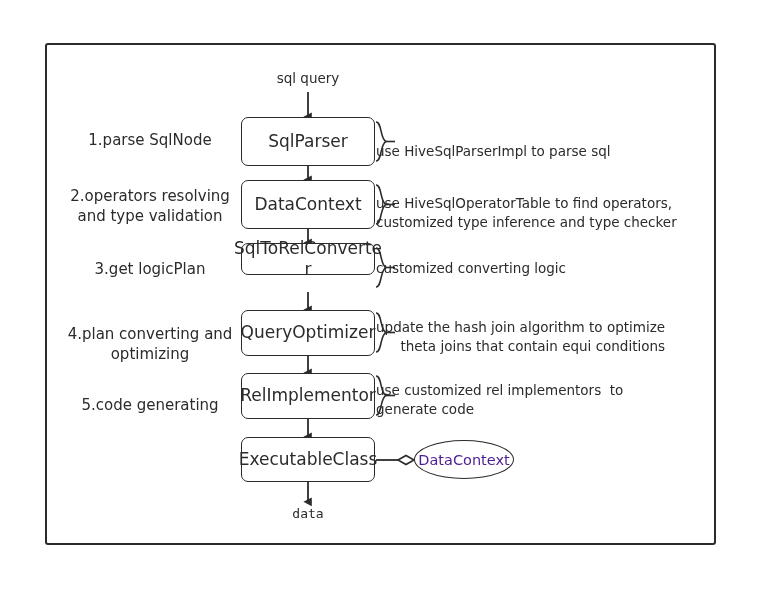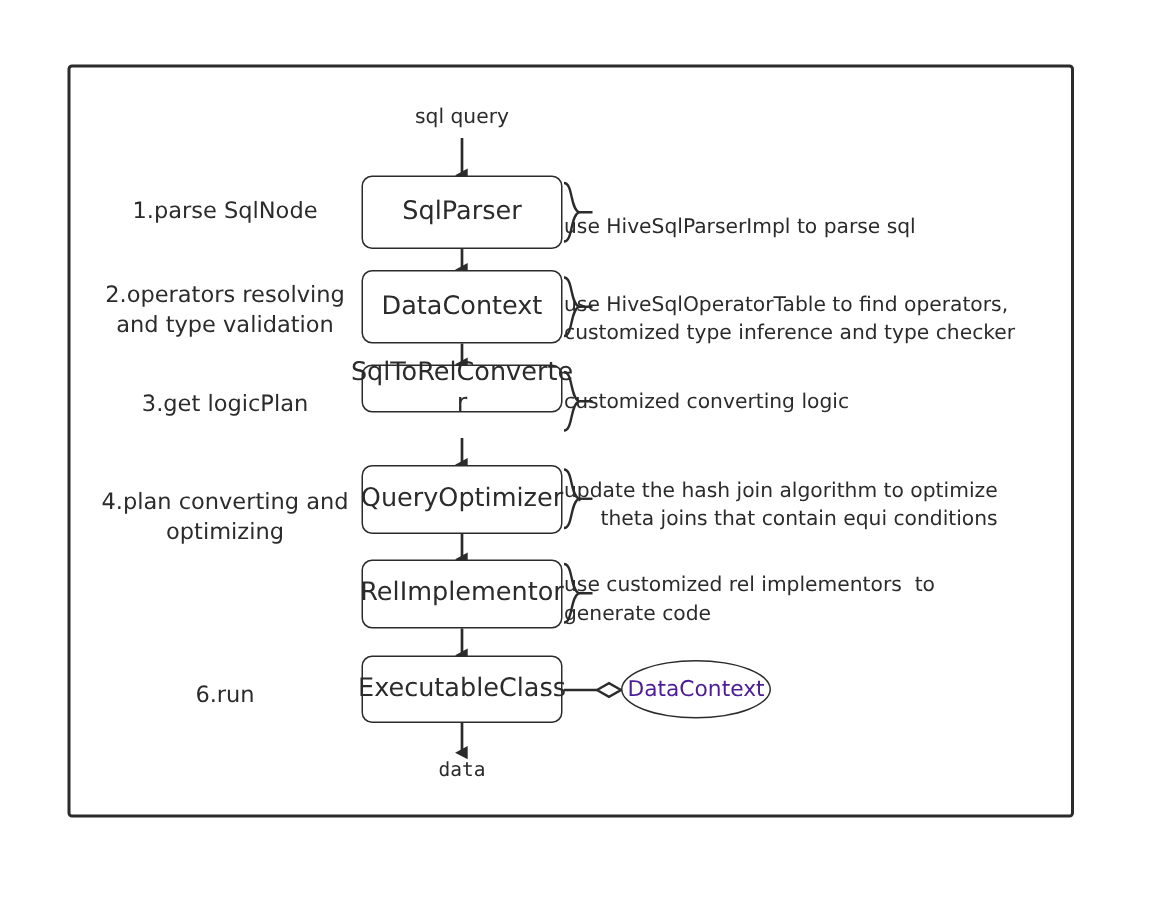--- a/index.html
+++ b/index.html
@@ -169,24 +169,24 @@
   <div class="annotation" style="top:259px;">customized converting logic</div>
 
   <div class="step-label" style="top:324px;">4.plan&nbsp;converting&nbsp;and<br>optimizing</div>
   <div class="node" style="top:310px;height:46px;">QueryOptimizer</div>
   <svg class="brace" style="top:312px;" width="22" height="42">
     <path d="M2,1 C8,1 6,18 12,20.5 C6,23 8,40 2,40" fill="none" stroke="#2b2b2b" stroke-width="1.6"></path>
     <line x1="12" y1="20.5" x2="21" y2="20.5" stroke="#2b2b2b" stroke-width="1.6"></line>
   </svg>
   <div class="annotation" style="top:318px;text-align:right;">update&nbsp;the&nbsp;hash&nbsp;join&nbsp;algorithm&nbsp;to&nbsp;optimize<br>theta&nbsp;joins&nbsp;that&nbsp;contain&nbsp;equi&nbsp;conditions</div>
 
+  <div class="step-label" style="top:395px;">5.code generating</div>
   <div class="node" style="top:373px;height:46px;">RelImplementor</div>
   <svg class="brace" style="top:375px;" width="22" height="42">
     <path d="M2,1 C8,1 6,18 12,20.5 C6,23 8,40 2,40" fill="none" stroke="#2b2b2b" stroke-width="1.6"></path>
     <line x1="12" y1="20.5" x2="21" y2="20.5" stroke="#2b2b2b" stroke-width="1.6"></line>
   </svg>
   <div class="annotation" style="top:381px;">use&nbsp;customized&nbsp;rel&nbsp;implementors&nbsp;&nbsp;to<br>generate&nbsp;code</div>
 
-  <div class="step-label" style="top:453px;">6.run</div>
   <div class="node" style="top:437px;height:45px;">ExecutableClass</div>
   <div class="ellipse" style="left:414px;top:440px;width:100px;height:39px;">DataContext</div>
 
 </div>
 
 </body></html>

